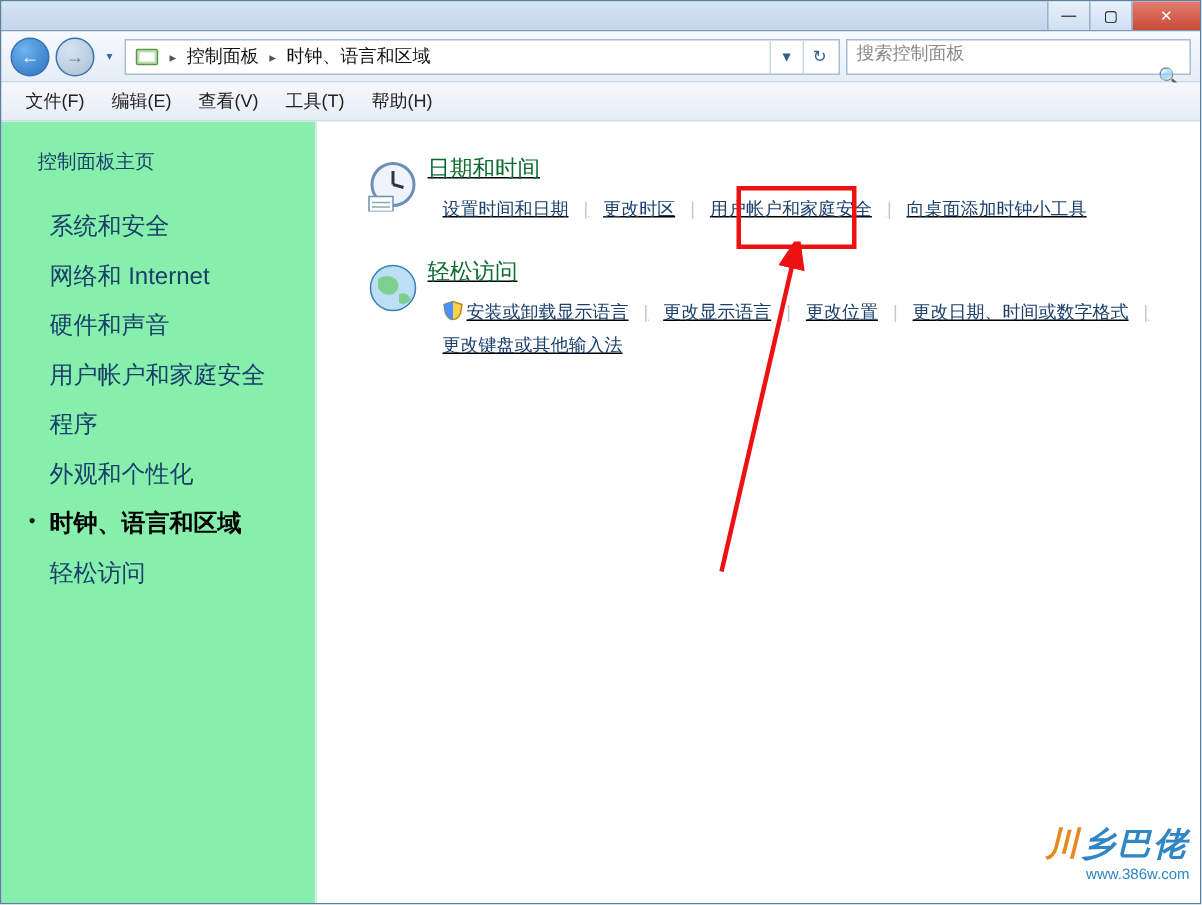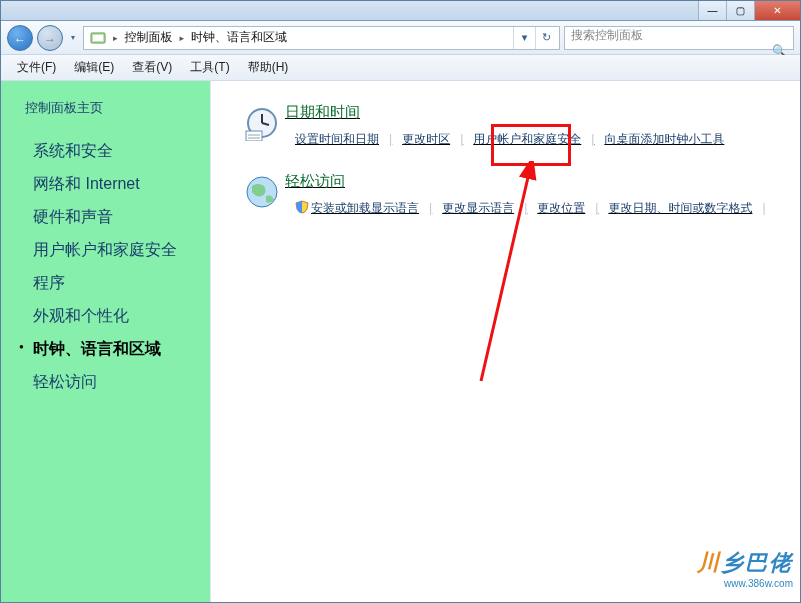--- a/index.html
+++ b/index.html
@@ -149,20 +149,21 @@
                       <path d="M7 1 L7 13 Q4 13 2 9 L1 3 Z" fill="#4a90ff"></path>
                     </svg>
                   </span>安装或卸载显示语言</span>
                 <span class="sep">|</span>
                 <span class="lnk">更改显示语言</span>
                 <span class="sep">|</span>
                 <span class="lnk">更改位置</span>
                 <span class="sep">|</span>
                 <span class="lnk">更改日期、时间或数字格式</span>
                 <span class="sep">|</span>
+                <span class="lnk">更改键盘或其他输入法</span>
               </div>
             </div>
           </div>
         </div>
 
       <div class="redbox" style="left:280px; top:43px; width:80px; height:42px;"></div>
 
       <svg class="arrow-svg" style="left:250px; top:80px;" width="90" height="230">
         <defs>
             <marker id="ah" markerWidth="10" markerHeight="10" refX="2" refY="3" orient="auto">

